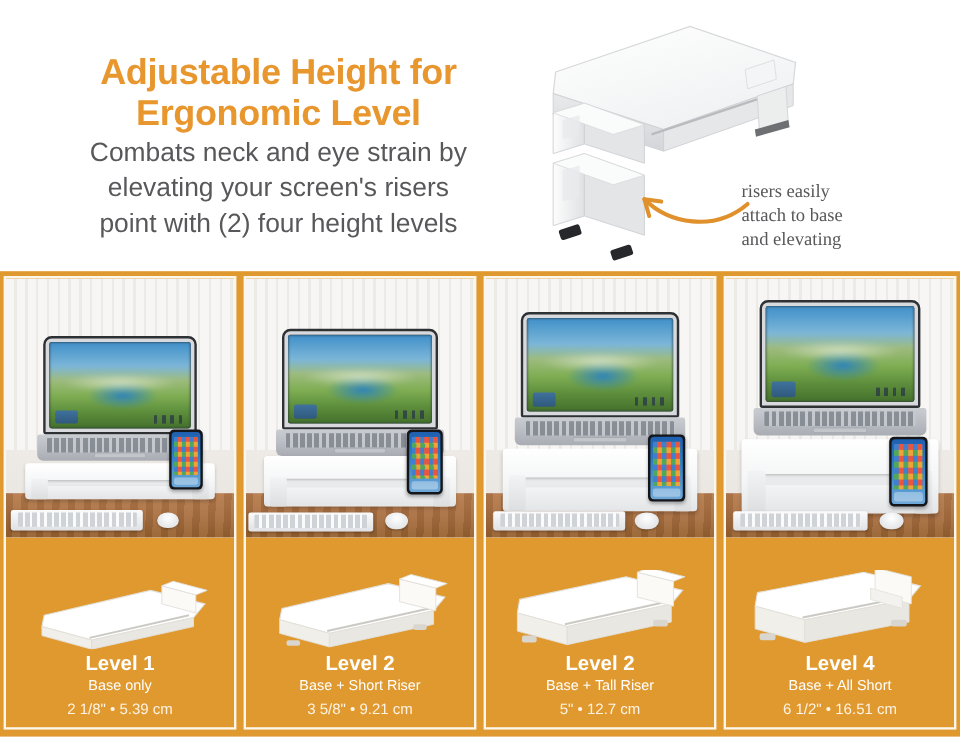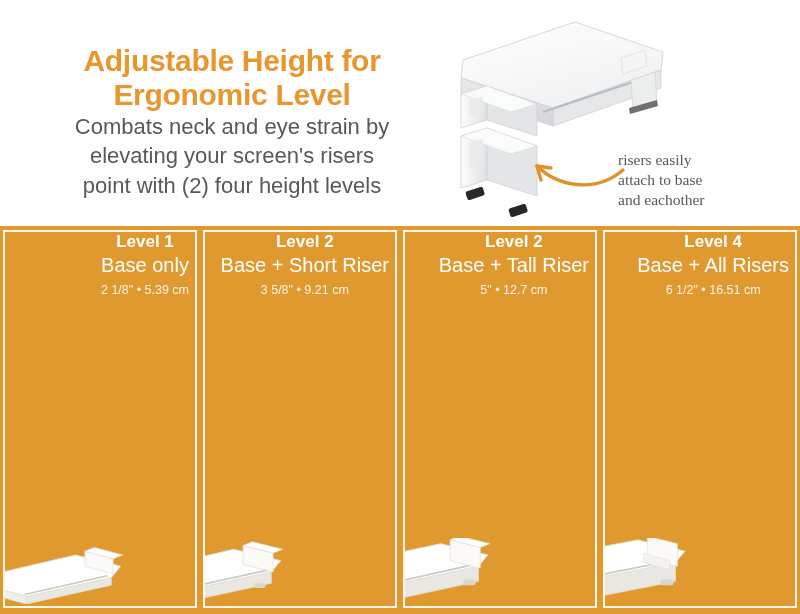--- a/index.html
+++ b/index.html
@@ -43,21 +43,21 @@
     width: 800px; height: 388px;
     background: #E0992F;
     display: flex;
     padding: 4px 0 6px 0;
   }
   .panel {
     position: relative;
     flex: 1 1 0;
     margin: 0 3px;
     border: 2px solid #fdf6ea;
-    display: flex; flex-direction: row;
+    display: flex; flex-direction: column;
     overflow: hidden;
     background: #E0992F;
   }
 
   
   .photo {
     position: relative;
     height: 216px;
     background: linear-gradient(180deg,#f4f2ef 0%, #efece8 62%, #e7e2dc 100%);
     overflow: hidden;
@@ -122,21 +122,21 @@
   .mouse-photo { position:absolute; background: radial-gradient(ellipse at 50% 35%, #ffffff, #d9dbde);
     border-radius:50% 50% 46% 46%; box-shadow:0 1px 2px rgba(0,0,0,.25); }
 
   
   .render { position:relative; flex: 1 1 auto; }
   .render svg { position:absolute; left:50%; transform:translateX(-50%); }
 
   
   .labels { padding: 0 6px 8px; text-align:center; color:#ffffff; flex: 0 0 auto; }
   .lvl-title { font-size: 17px; font-weight: bold; line-height:1.15; }
-  .lvl-sub   { font-size: 20px; font-weight: normal; line-height:1.25; margin-top:1px; }
+  .lvl-sub   { font-size: 12px; font-weight: normal; line-height:1.25; margin-top:1px; }
   .lvl-dim   { font-size: 12.5px; font-weight: normal; margin-top: 5px; color:#fdf3e4; }
 </style>
 </head>
 <body>
 
 <div class="page">
 
   <div class="top">
 
     <div class="headline">
@@ -192,21 +192,21 @@
         <rect x="84" y="198" width="18" height="9" rx="2" fill="#26282b" transform="rotate(-18 93 202)"></rect>
 
         <path d="M198 162 C170 186, 132 178, 112 158" fill="none" stroke="#E0912C" stroke-width="3.4" stroke-linecap="round"></path>
         <path d="M112 158 L126 160 M112 158 L116 172" fill="none" stroke="#E0912C" stroke-width="3.4" stroke-linecap="round"></path>
       </svg>
     </div>
 
     <div class="arrow-note">
       <div>risers easily</div>
       <div>attach to base</div>
-      <div>and eachother</div>
+      <div>and elevating</div>
     </div>
   </div>
 
   <div class="levels">
 
     <div class="panel">
       <div class="photo">
         <div class="blinds"></div>
         <div class="desk"></div>
 
@@ -415,19 +415,19 @@
           <path d="M52 42 L142 24" stroke="#cbc9c3" stroke-width="1.8"></path>
           <path d="M116 -2 L148 6 L148 30 L116 22 Z" fill="#fbfaf7" stroke="#e2e0da" stroke-width="0.8"></path>
           <path d="M112 16 L140 24 L140 34 L112 26 Z" fill="#f3f2ee" stroke="#e2e0da" stroke-width="0.7"></path>
           <rect x="14" y="56" width="14" height="6" rx="2" fill="#d9d6cf"></rect>
           <rect x="130" y="44" width="14" height="6" rx="2" fill="#d9d6cf"></rect>
         </svg>
       </div>
 
       <div class="labels">
         <div class="lvl-title">Level 4</div>
-        <div class="lvl-sub">Base + All Risers</div>
+        <div class="lvl-sub">Base + All Short</div>
         <div class="lvl-dim">6 1/2" • 16.51 cm</div>
       </div>
     </div>
 
   </div>
 </div>
 
 </body></html>

